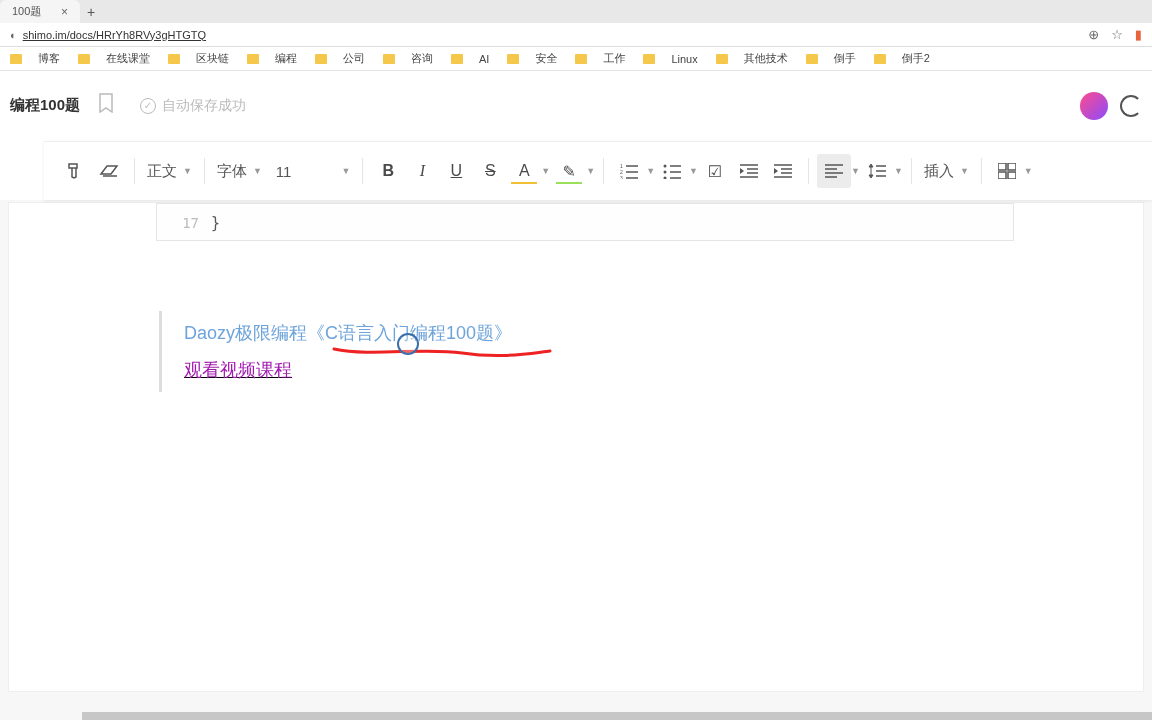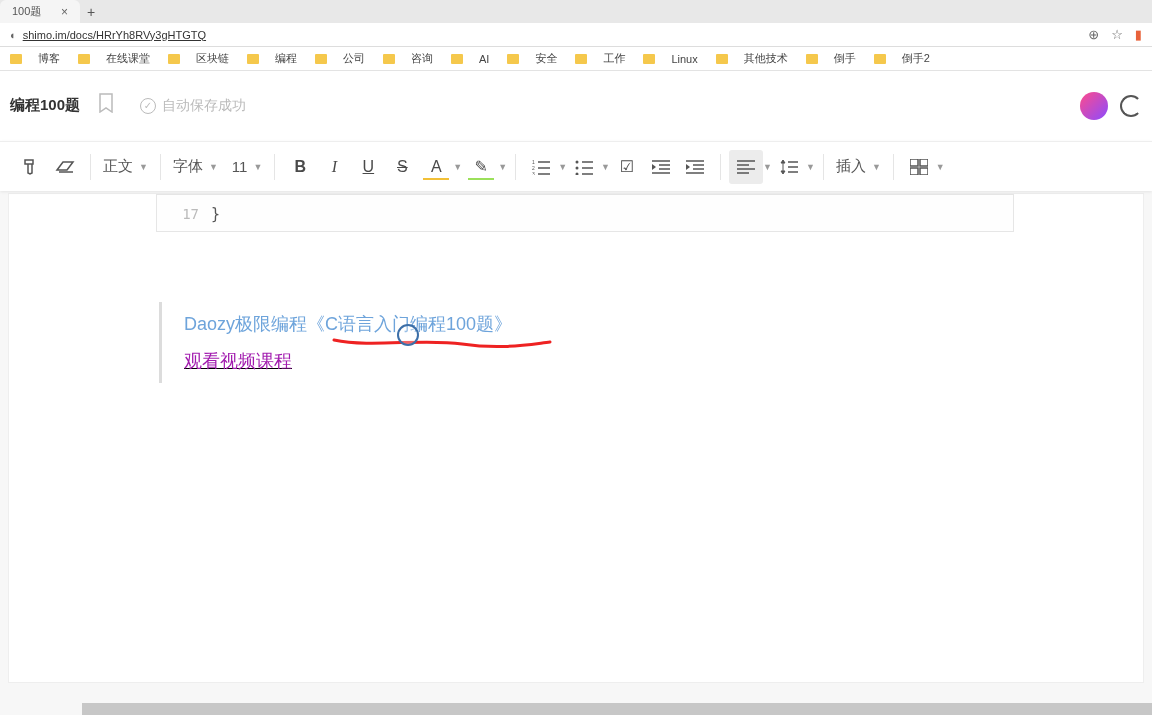--- a/index.html
+++ b/index.html
@@ -17,21 +17,21 @@
 .bookmarks .bm{display:flex;align-items:center;gap:16px;cursor:pointer;}
 .bookmarks .folder{width:12px;height:10px;background:#f5c84c;border-radius:1px;display:inline-block;}
 .dochead{height:70px;display:flex;align-items:center;padding:0 10px;border-bottom:1px solid #fff;}
 .doctitle{font-size:15px;font-weight:600;color:#333;margin-right:18px;}
 .bmk-icon{color:#bbb;font-size:18px;margin-right:26px;cursor:pointer;}
 .savestat{display:flex;align-items:center;gap:6px;color:#bbb;font-size:14px;}
 .savestat .chk{display:inline-flex;width:16px;height:16px;border:1.5px solid #bbb;border-radius:50%;align-items:center;justify-content:center;font-size:10px;}
 .spacer{flex:1;}
 .avatar{width:28px;height:28px;border-radius:50%;background:linear-gradient(135deg,#ff4b8b,#8b4bff);margin-right:12px;}
 .histicon{width:22px;height:22px;border:2px solid #555;border-radius:50%;border-right-color:transparent;position:relative;}
-.toolbar{height:50px;border-top:1px solid #eee;box-shadow:0 1px 3px rgba(0,0,0,.08);display:flex;align-items:center;padding:6px 14px;gap:0;position:relative;z-index:2;background:#fff;}
+.toolbar{height:59px;border-top:1px solid #eee;box-shadow:0 1px 3px rgba(0,0,0,.08);display:flex;align-items:center;padding:6px 14px;gap:0;position:relative;z-index:2;background:#fff;margin-left:44px;}
 .tbtn{min-width:34px;height:34px;display:flex;align-items:center;justify-content:center;cursor:pointer;color:#4a4a4a;font-size:16px;border-radius:3px;padding:0 4px;}
 .tbtn.active{background:#ececec;}
 .tdrop{display:flex;align-items:center;cursor:pointer;height:34px;padding:0 4px;color:#555;font-size:15px;}
 .tdrop .caret{font-size:9px;color:#999;margin-left:6px;}
 .tsep{width:1px;height:26px;background:#e5e5e5;margin:0 8px;}
 .canvas{background:#f7f7f7;height:524px;padding:2px;position:relative;}
 .sheet{background:#fff;margin:0 6px;height:490px;border:1px solid #eee;position:relative;padding-top:0;}
 .codebox{margin:0 0 0 147px;width:858px;border:1px solid #e6e6e6;background:#fefefe;padding:8px 0 6px 0;font-family:Consolas,Menlo,monospace;}
 .codeline{display:flex;align-items:center;height:22px;}
 .gutter{width:54px;text-align:right;color:#bbb;font-size:14px;padding-right:12px;}
@@ -161,21 +161,21 @@
   <div class="tsep"></div>
   <div class="tdrop">
     <span>正文</span>
       <span class="caret">▼</span>
   </div>
   <div class="tsep"></div>
   <div class="tdrop">
     <span>字体</span>
       <span class="caret">▼</span>
   </div>
-  <div class="tdrop" style="margin-left:6px;">
+  <div class="tdrop" style="margin-left:6px;gap:44px;">
     <span>11</span>
       <span class="caret">▼</span>
   </div>
   <div class="tsep"></div>
   <div class="tbtn bold">
       <span>B</span>
     </div>
   <div class="tbtn ital">
       <span>I</span>
     </div>

